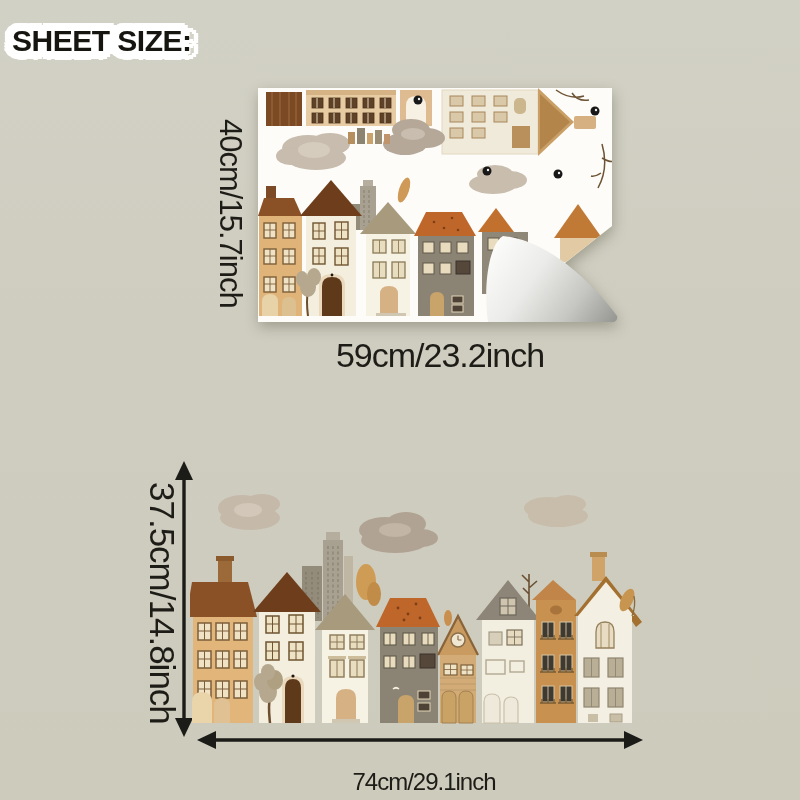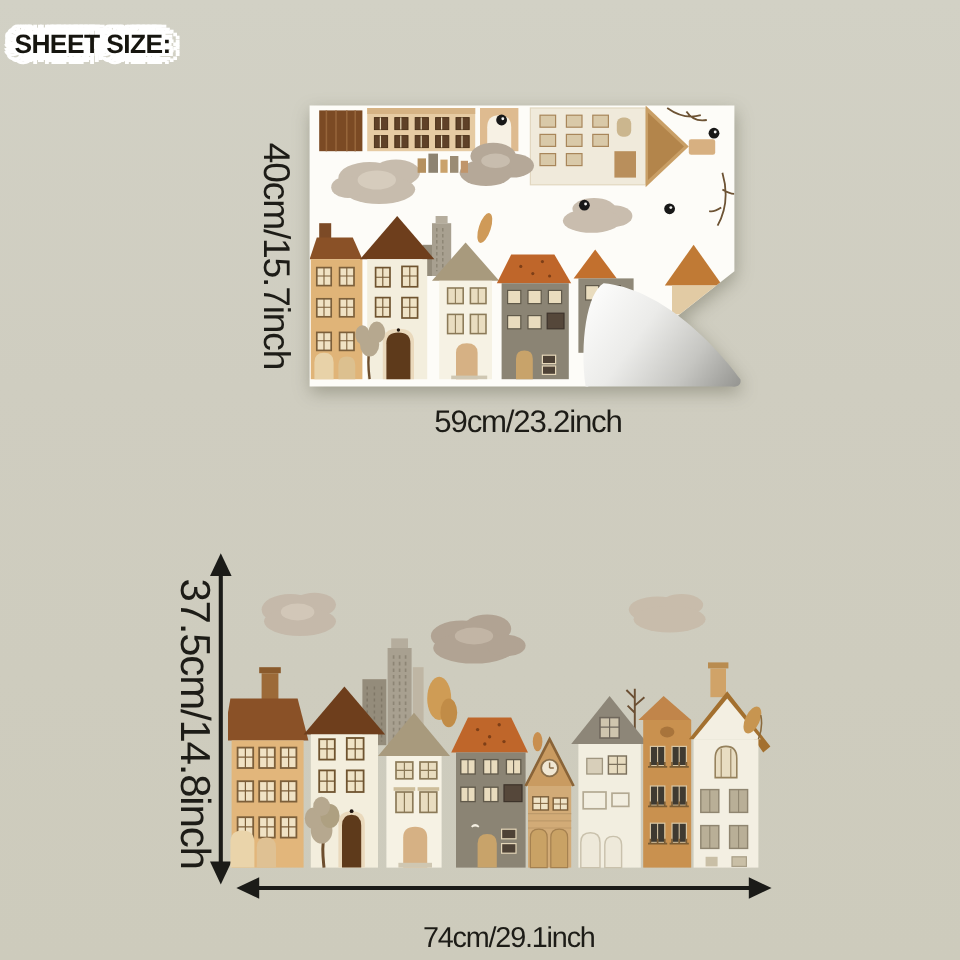--- a/index.html
+++ b/index.html
@@ -3,39 +3,39 @@
 <meta charset="utf-8">
 <style>
   html,body{margin:0;padding:0;}
   body{width:800px;height:800px;overflow:hidden;font-family:"Liberation Sans",sans-serif;}
   .stage{
     position:absolute;left:0;top:0;width:800px;height:800px;
     background:linear-gradient(180deg,#d2d1c5 0%,#cfcdc0 40%,#cdcbbc 100%);
   }
   .title{
     position:absolute;
-    font-size:22px;font-weight:600;letter-spacing:-0.5px;color:#16150f;
+    font-size:30px;font-weight:600;letter-spacing:-0.5px;color:#16150f;
     text-shadow:
       -9px 0 0 #fff, 9px 0 0 #fff, 0 -8px 0 #fff, 0 9px 0 #fff,
       -7px -6px 0 #fff, 7px -6px 0 #fff, -7px 6px 0 #fff, 7px 6px 0 #fff,
       -9px -3px 0 #fff, 9px -3px 0 #fff, -9px 3px 0 #fff, 9px 3px 0 #fff,
       -4px -8px 0 #fff, 4px -8px 0 #fff, -4px 8px 0 #fff, 4px 8px 0 #fff,
       0 0 7px #fff;
     white-space:nowrap;
     text-align:right;
   }
   .title-sheet{left:12px;top:24px;}
   .title-finish{left:12px;top:370px;}
   .dim{color:#1d1c17;white-space:nowrap;}
   .dim-v{
     position:absolute;writing-mode:vertical-rl;text-align:center;
   }
   .dim-h{position:absolute;text-align:center;}
   .sheet-height{left:206px;top:100px;height:226px;width:42px;font-size:31px;letter-spacing:-1px;}
-  .sheet-width{left:320px;top:336px;width:240px;font-size:26px;letter-spacing:-1px;}
+  .sheet-width{left:320px;top:336px;width:240px;font-size:34px;letter-spacing:-1px;}
   .finish-height{left:134px;top:472px;height:262px;width:48px;font-size:35px;letter-spacing:-1px;}
   .finish-width{left:254px;top:768px;width:340px;font-size:24px;letter-spacing:-1px;}
   .sheet-art{position:absolute;left:256px;top:86px;filter:drop-shadow(1px 5px 7px rgba(85,85,66,0.40));}
   .finish-art{position:absolute;left:190px;top:470px;}
   .v-arrow{position:absolute;left:170px;top:458px;}
   .h-arrow{position:absolute;left:194px;top:727px;}
 </style>
 </head>
 <body>
 

